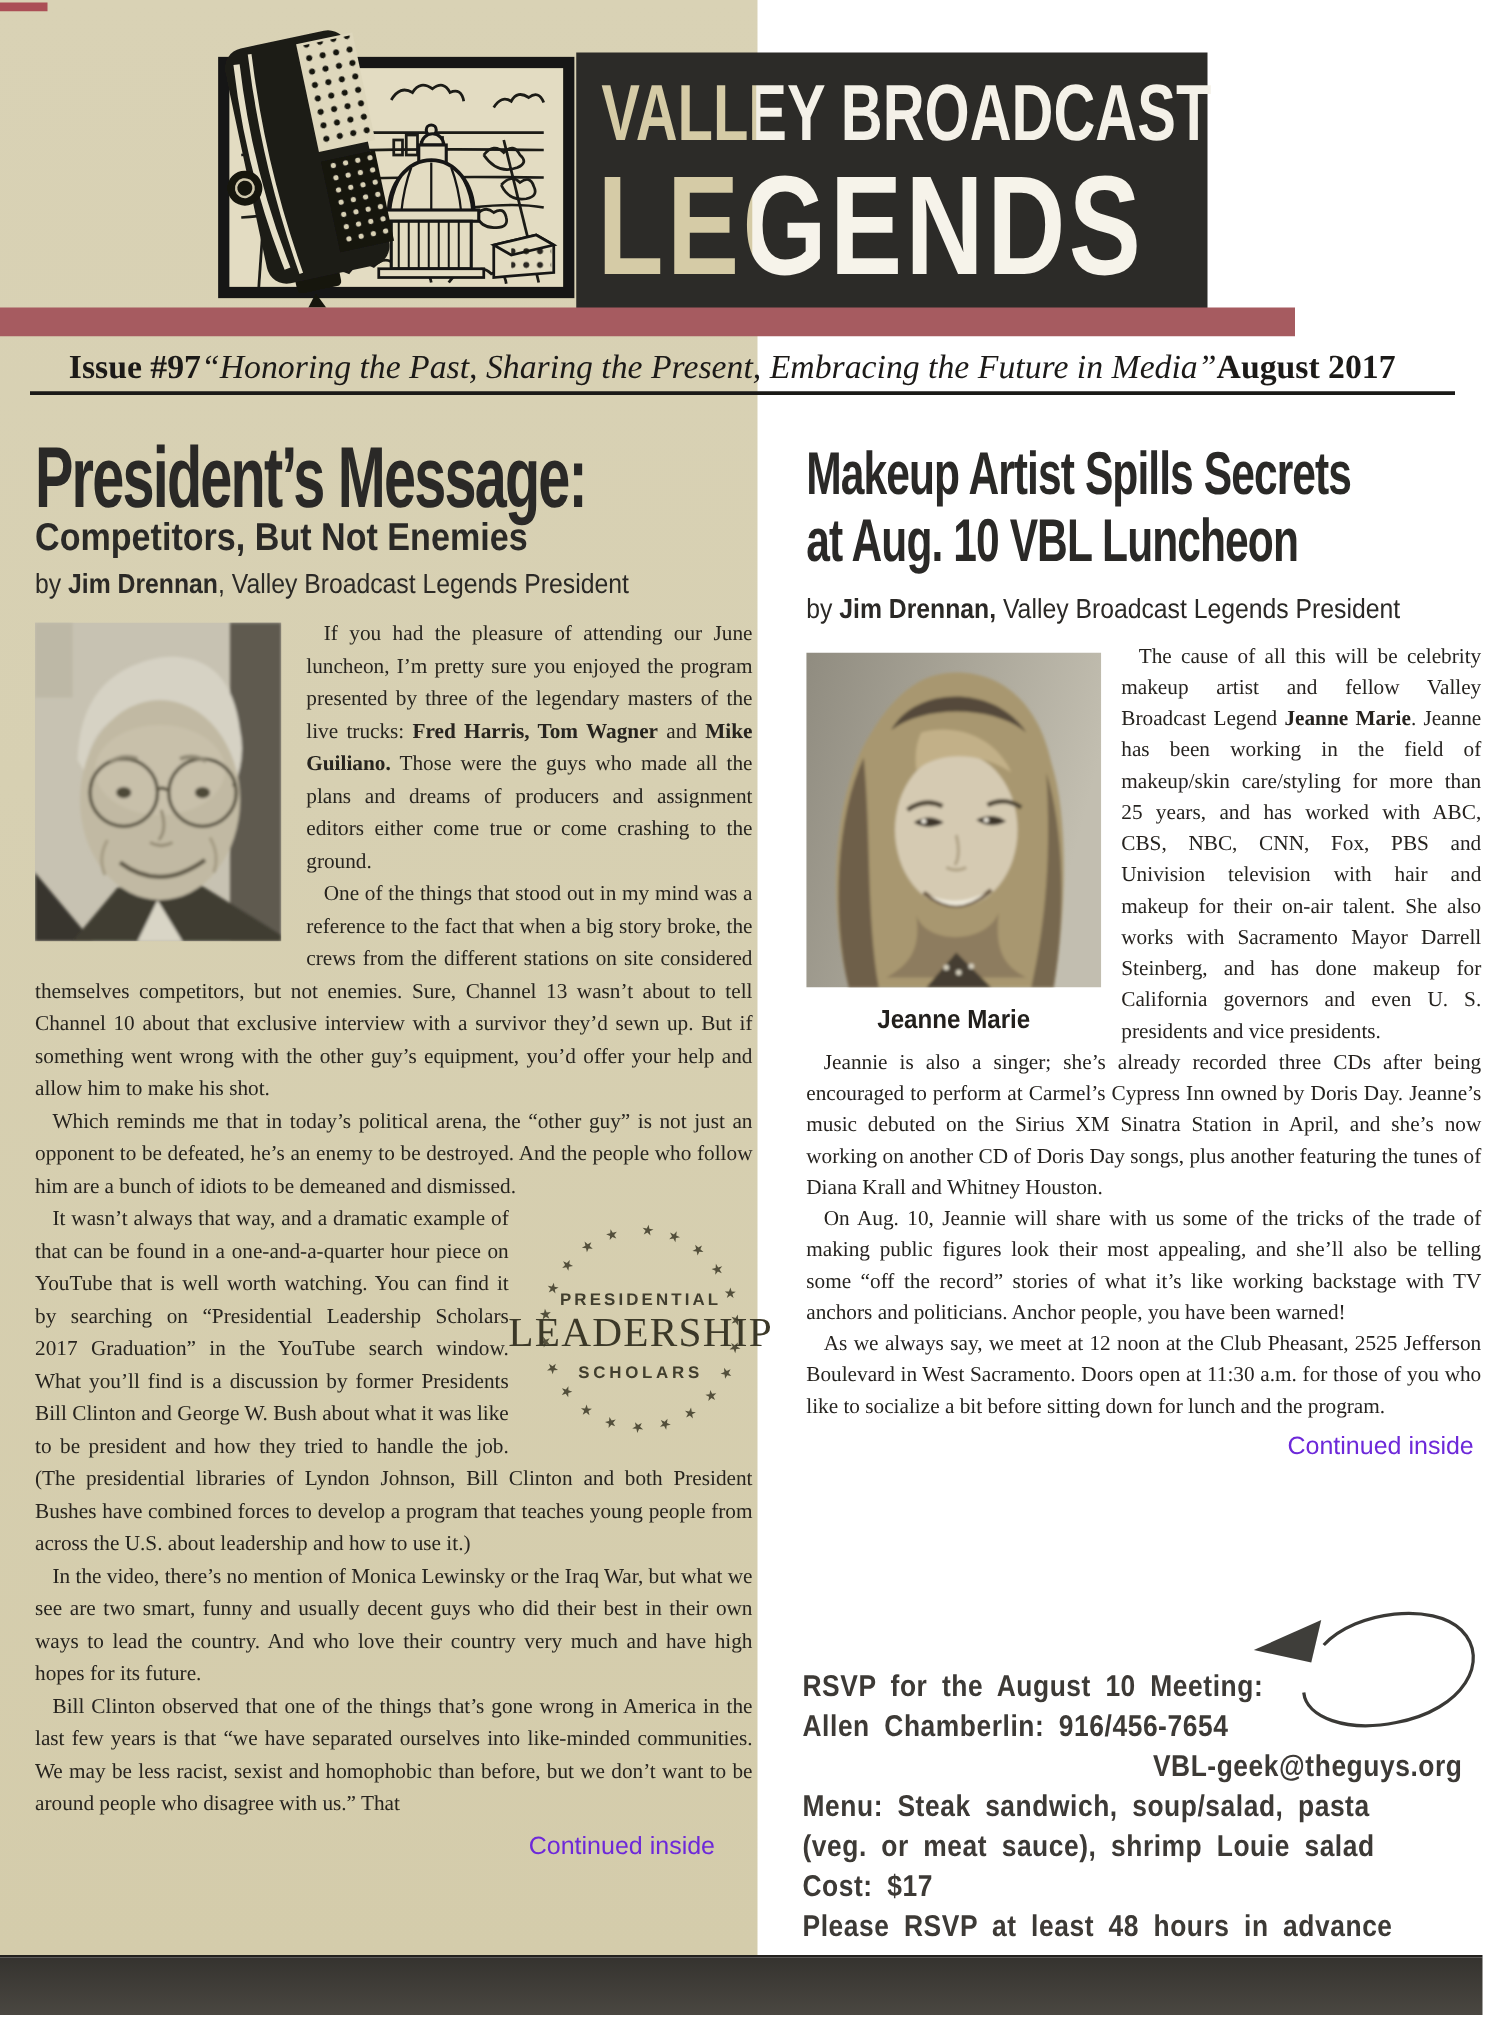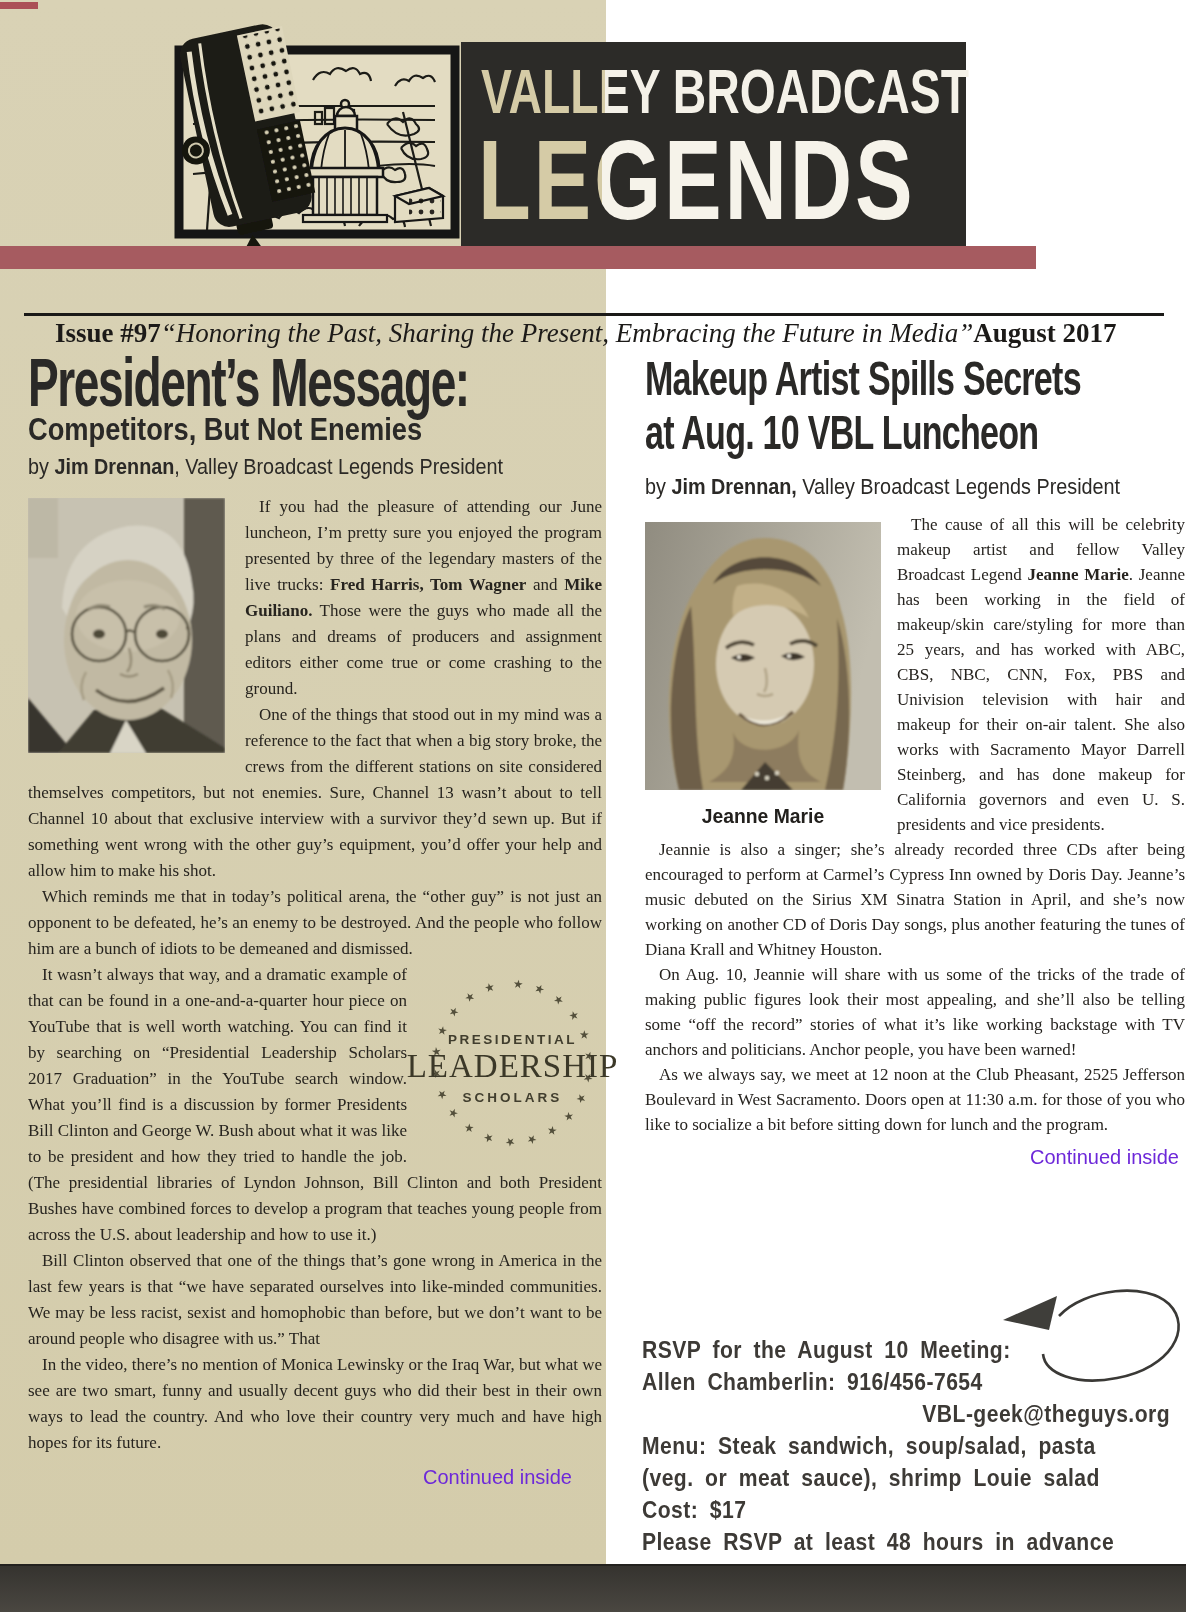--- a/index.html
+++ b/index.html
@@ -18,21 +18,21 @@
   .logo-line1{left:20px;top:12px;font-size:58px;letter-spacing:0px;
               background-image:linear-gradient(90deg,#d5cba6 0 155px,#f4f1e8 155px);
               transform:scale(0.80,1.10);transform-origin:left top;}
   .logo-line2{left:17px;top:74px;font-size:94px;letter-spacing:3px;
               background-image:linear-gradient(90deg,#d5cba6 0 135px,#f6f3ea 135px);
               transform:scale(0.92,1.20);transform-origin:left top;}
   .illus{left:163px;top:20px;width:302px;height:226px;}
   .maroon-band{left:0;top:246px;width:1036px;height:23px;background:#a65b60;}
   
   .issue-bar{left:0;top:278px;width:1166px;display:flex;align-items:center;
-             font-family:"Liberation Serif",serif;font-size:27px;color:#1c1a18;margin-top:40px;}
+             font-family:"Liberation Serif",serif;font-size:27px;color:#1c1a18;}
   .issue-no{margin-left:55px;font-weight:bold;white-space:nowrap;}
   .motto{flex:1;text-align:center;font-style:italic;white-space:nowrap;}
   .issue-date{font-weight:bold;white-space:nowrap;padding-right:60px;}
   .header-rule{left:24px;top:313px;width:1140px;height:3px;background:#1a1917;}
   
   .col-left{left:28px;top:342px;width:574px;color:#27241f;}
   .col-right{left:645px;top:352px;width:540px;color:#26231f;}
   h1,h2,.byline,.hline{margin:0;padding:0;}
   .lt-title{font-size:64px;font-weight:bold;letter-spacing:-2px;color:#2a2927;
             white-space:nowrap;transform:scale(0.72,1.08);transform-origin:left top;height:66px;}
@@ -225,22 +225,22 @@
             <textPath href="#ringpath">★★★★★★★★★★★★★★★★★★★★★★</textPath>
           </text>
           <text x="87.5" y="70" text-anchor="middle" font-family="Liberation Sans, sans-serif" font-size="13.5" font-weight="bold" letter-spacing="2.5" fill="#413e2e">PRESIDENTIAL</text>
           <text x="87.5" y="103" text-anchor="middle" font-family="Liberation Serif, serif" font-size="33" letter-spacing="1" fill="#3b3828">LEADERSHIP</text>
           <text x="87.5" y="128" text-anchor="middle" font-family="Liberation Sans, sans-serif" font-size="13.5" font-weight="bold" letter-spacing="3" fill="#413e2e">SCHOLARS</text>
         </svg>
       </div>
 
       <div>
           <p class="para"><span>It wasn’t always that way, and a dramatic example of that can be found in a one-and-a-quarter hour piece on YouTube that is well worth watching. You can find it by searching on “Presidential Leadership Scholars 2017 Graduation” in the YouTube search window. What you’ll find is a discussion by former Presidents Bill Clinton and George W. Bush about what it was like to be president and how they tried to handle the job. (The presidential libraries of Lyndon Johnson, Bill Clinton and both President Bushes have combined forces to develop a program that teaches young people from across the U.S. about leadership and how to use it.)</span></p>
+          <p class="para"><span>In the video, there’s no mention of Monica Lewinsky or the Iraq War, but what we see are two smart, funny and usually decent guys who did their best in their own ways to lead the country. And who love their country very much and have high hopes for its future.</span></p>
           <p class="para"><span>Bill Clinton observed that one of the things that’s gone wrong in America in the last few years is that “we have separated ourselves into like-minded communities. We may be less racist, sexist and homophobic than before, but we don’t want to be around people who disagree with us.” That</span></p>
-          <p class="para"><span>In the video, there’s no mention of Monica Lewinsky or the Iraq War, but what we see are two smart, funny and usually decent guys who did their best in their own ways to lead the country. And who love their country very much and have high hopes for its future.</span></p>
         </div>
       <div class="continued lt">Continued inside</div>
     </div>
   </div>
 
   <div class="abs col-right">
     <div class="rt-titleline">Makeup Artist Spills Secrets</div>
     <div class="rt-titleline">at Aug. 10 VBL Luncheon</div>
     <div class="byline" style="margin-top:14px;"><span>by </span><span class="bname">Jim Drennan,</span><span> Valley Broadcast Legends President</span></div>
 

